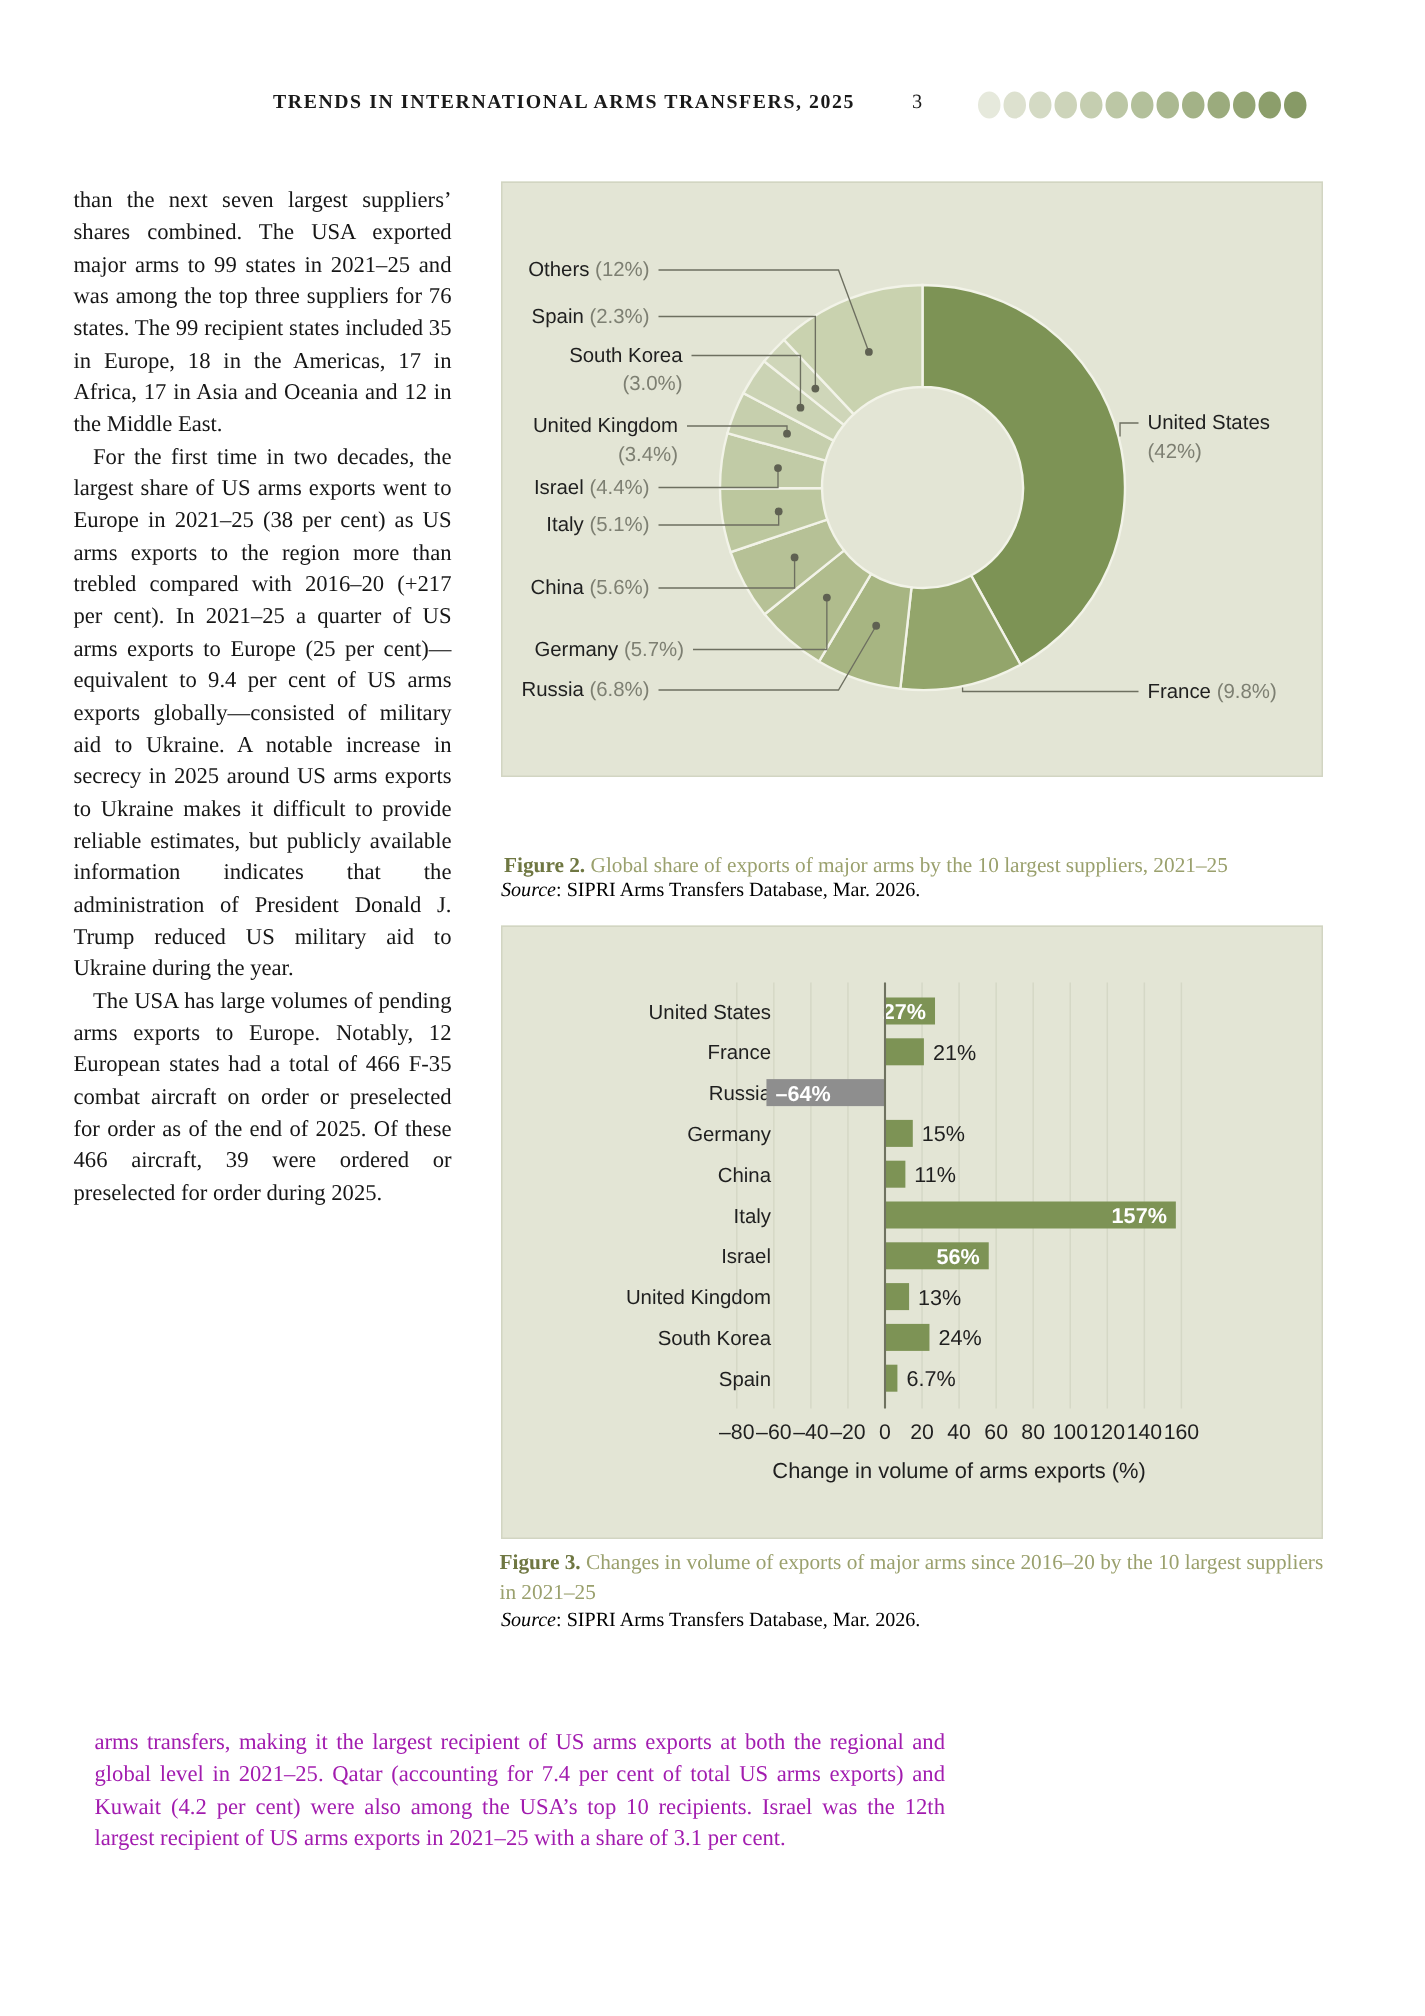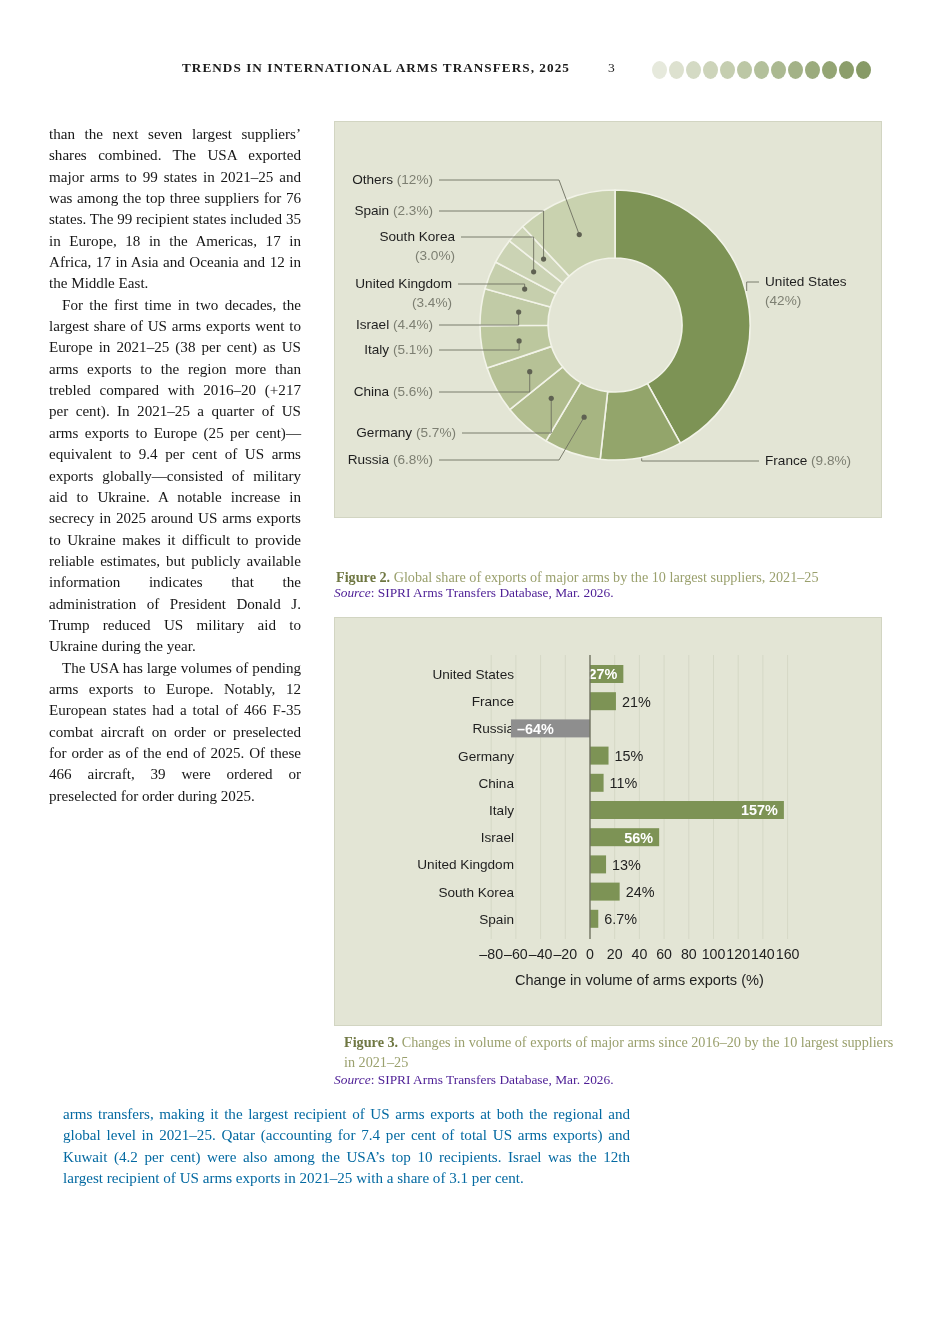--- a/index.html
+++ b/index.html
@@ -34,23 +34,23 @@
     position:absolute; left:49px; top:124px; width:252px;
     font-size:15.1px; line-height:21.35px;
     text-align:justify; text-justify:inter-word;
     hyphens:auto; -webkit-hyphens:auto;
     color:#161616;
   }
   .col-left p { margin:0; text-indent:0; }
   .col-left p.ind { text-indent:13px; }
 
   .fullwidth {
-    position:absolute; left:63px; top:1104px; width:567px;
+    position:absolute; left:63px; top:1152px; width:567px;
     font-size:15.1px; line-height:21.4px;
-    text-align:justify; color:#0369a1;
+    text-align:justify; color:#a21caf;
   }
   .fullwidth p { margin:0; }
 
   
   .figpanel {
     position:absolute;
     background:#e3e5d5;
     border:1px solid #d2d5c2;
     box-sizing:border-box;
   }
@@ -59,24 +59,24 @@
 
   
   .caption {
     position:absolute; width:556px;
     font-size:14.2px; line-height:19.6px;
     color:#8a8f60;
   }
   .caption b { color:#6f7742; font-weight:700; }
   .caption .ctext { color:#9aa06d; }
   #fig2-cap { left:336px; top:537px;margin-top:31px; }
-  #fig3-cap { left:344px; top:1033px; }
+  #fig3-cap { left:333px; top:1033px; }
   .source {
     position:absolute; width:556px;
-    font-size:13.4px; color:#4c1d95;font-family:Liberation Serif, serif;
+    font-size:13.4px; color:#000000;font-family:Liberation Serif, serif;
   }
   .source i { font-style:italic; }
   #fig2-src { left:334px; top:585px; }
   #fig3-src { left:334px; top:1072px; }
 
   
   #pie-svg { position:absolute; left:334px; top:121px; }
   .pie-label {
     font-family:"Liberation Sans", sans-serif;
     font-size:13.6px; fill:#1f1f1f;

